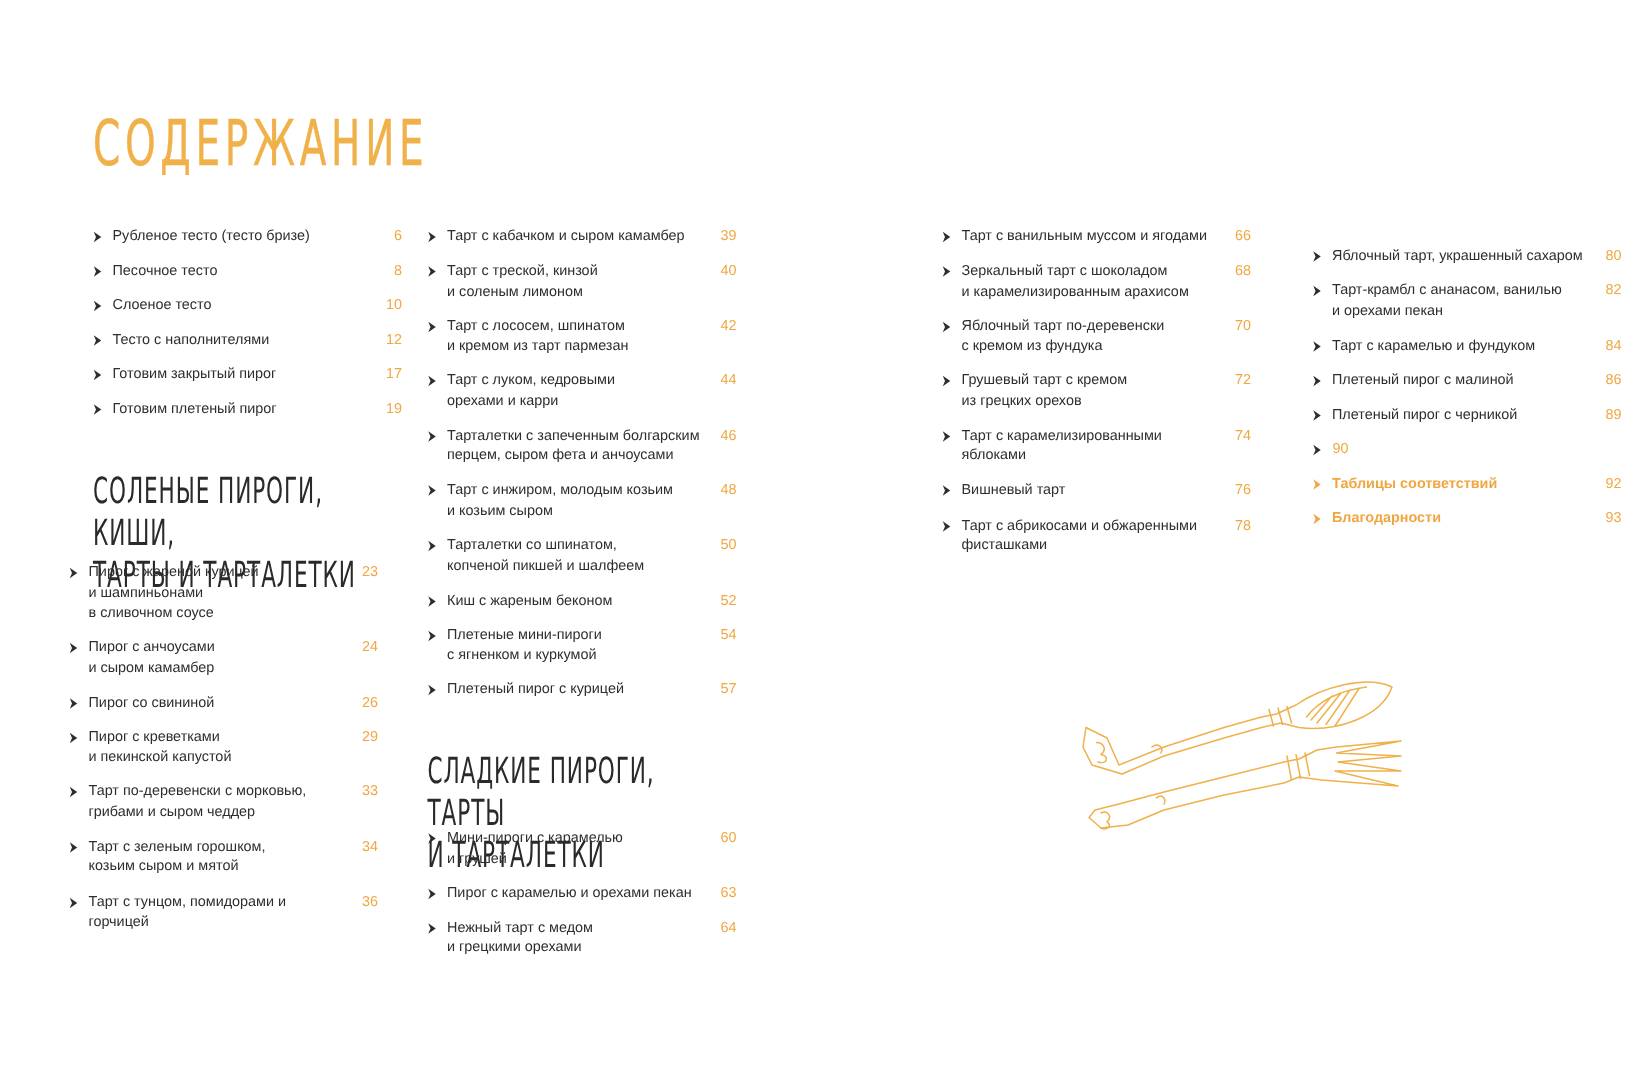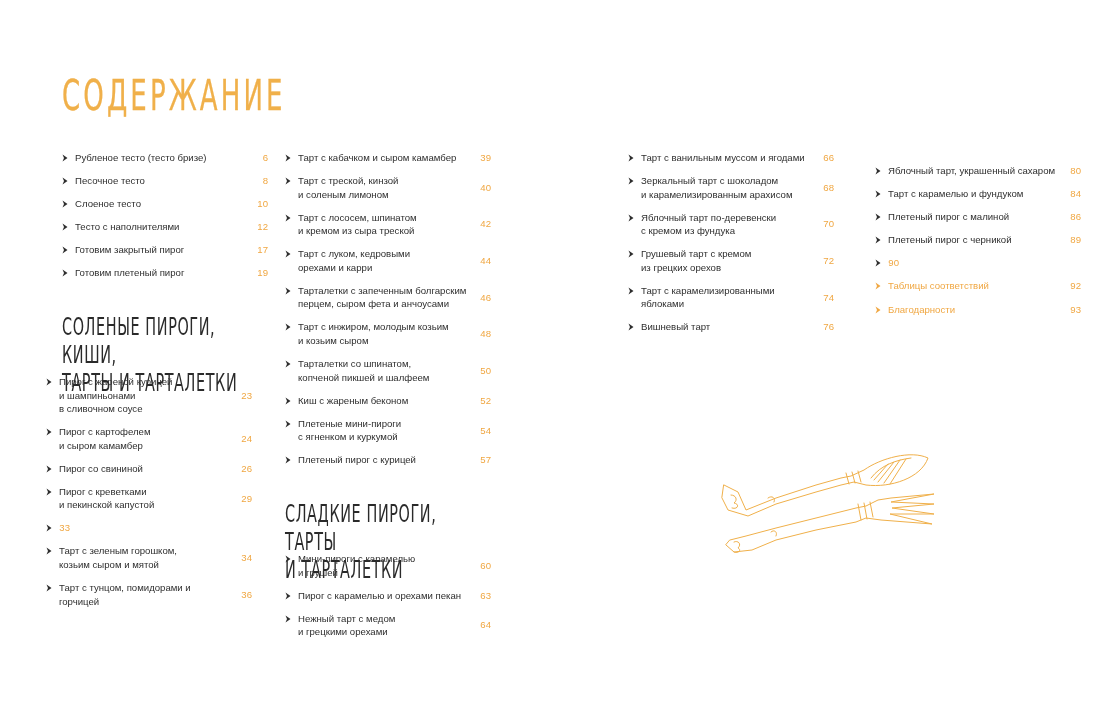--- a/index.html
+++ b/index.html
@@ -15,33 +15,33 @@
     line-height: 48px;
   }
 
   .column { position: absolute; width: 206px; }
   .col-1 { left: 62px; top: 151px; }
   .col-2 { left: 285px; top: 151px; }
   .col-3 { left: 628px; top: 151px; }
   .col-4 { left: 875px; top: 151px; margin-top: 13px; }
 
   .toc-item {
-    position: relative; display: flex; align-items: center;
+    position: relative; display: flex; align-items: flex-start;
     font-size: 9.6px; line-height: 13.5px; margin-bottom: 9.6px;
     color: #2e2e2e;
   }
   .toc-item .arrow {
     position: absolute; left: 0; top: 3px; width: 6px; height: 8px;
   }
   .toc-item .arrow svg { display: block; }
   .toc-item .label { padding-left: 13px; flex: 1; white-space: pre-line; }
   .toc-item .page {
     width: 24px; text-align: right; color: #f0a742; font-size: 9.6px;
   }
-  .toc-item.accent .label { color: #f0a742; font-weight: normal; }
+  .toc-item.accent .label { color: #f0a742; font-weight: bold; }
 
   .section-heading {
     font-family: "DejaVu Sans", sans-serif; font-weight: normal;
     font-size: 24px; line-height: 28px; color: #2a2a2a;
     transform: scaleX(0.6); transform-origin: left top;
     width: 340px; letter-spacing: 1px; white-space: pre-line;
   }
   .heading-1 { position: absolute; left: 62px; top: 313px; }
   .heading-2 { position: absolute; left: 285px; top: 500px; }
 
@@ -125,21 +125,21 @@
 и шампиньонами
 в сливочном соусе</span>
       <span class="page">23</span>
     </div>
     <div class="toc-item">
       <span class="arrow">
         <svg width="6" height="8" viewBox="0 0 6 8">
           <path d="M0.5 0.5 L5.5 4 L0.5 7.5 L2 4 Z" fill="#2e2e2e"></path>
         </svg>
       </span>
-      <span class="label">Пирог с картофелем
+      <span class="label">Пирог с анчоусами
 и сыром камамбер</span>
       <span class="page">24</span>
     </div>
     <div class="toc-item">
       <span class="arrow">
         <svg width="6" height="8" viewBox="0 0 6 8">
           <path d="M0.5 0.5 L5.5 4 L0.5 7.5 L2 4 Z" fill="#2e2e2e"></path>
         </svg>
       </span>
       <span class="label">Пирог со свининой</span>
@@ -154,20 +154,22 @@
       <span class="label">Пирог с креветками
 и пекинской капустой</span>
       <span class="page">29</span>
     </div>
     <div class="toc-item">
       <span class="arrow">
         <svg width="6" height="8" viewBox="0 0 6 8">
           <path d="M0.5 0.5 L5.5 4 L0.5 7.5 L2 4 Z" fill="#2e2e2e"></path>
         </svg>
       </span>
+      <span class="label">Тарт по-деревенски с морковью,
+грибами и сыром чеддер</span>
       <span class="page">33</span>
     </div>
     <div class="toc-item">
       <span class="arrow">
         <svg width="6" height="8" viewBox="0 0 6 8">
           <path d="M0.5 0.5 L5.5 4 L0.5 7.5 L2 4 Z" fill="#2e2e2e"></path>
         </svg>
       </span>
       <span class="label">Тарт с зеленым горошком,
 козьим сыром и мятой</span>
@@ -204,21 +206,21 @@
 и соленым лимоном</span>
       <span class="page">40</span>
     </div>
     <div class="toc-item">
       <span class="arrow">
         <svg width="6" height="8" viewBox="0 0 6 8">
           <path d="M0.5 0.5 L5.5 4 L0.5 7.5 L2 4 Z" fill="#2e2e2e"></path>
         </svg>
       </span>
       <span class="label">Тарт с лососем, шпинатом
-и кремом из сыра треской</span>
+и кремом из тарт пармезан</span>
       <span class="page">42</span>
     </div>
     <div class="toc-item">
       <span class="arrow">
         <svg width="6" height="8" viewBox="0 0 6 8">
           <path d="M0.5 0.5 L5.5 4 L0.5 7.5 L2 4 Z" fill="#2e2e2e"></path>
         </svg>
       </span>
       <span class="label">Тарт с луком, кедровыми
 орехами и карри</span>
@@ -368,31 +370,51 @@
     </div>
     <div class="toc-item">
       <span class="arrow">
         <svg width="6" height="8" viewBox="0 0 6 8">
           <path d="M0.5 0.5 L5.5 4 L0.5 7.5 L2 4 Z" fill="#2e2e2e"></path>
         </svg>
       </span>
       <span class="label">Вишневый тарт</span>
       <span class="page">76</span>
     </div>
+    <div class="toc-item">
+      <span class="arrow">
+        <svg width="6" height="8" viewBox="0 0 6 8">
+          <path d="M0.5 0.5 L5.5 4 L0.5 7.5 L2 4 Z" fill="#2e2e2e"></path>
+        </svg>
+      </span>
+      <span class="label">Тарт с абрикосами и обжаренными
+фисташками</span>
+      <span class="page">78</span>
+    </div>
   </div>
 
 <div class="column col-4" id="col4">
     <div class="toc-item">
       <span class="arrow">
         <svg width="6" height="8" viewBox="0 0 6 8">
           <path d="M0.5 0.5 L5.5 4 L0.5 7.5 L2 4 Z" fill="#2e2e2e"></path>
         </svg>
       </span>
       <span class="label">Яблочный тарт, украшенный сахаром</span>
       <span class="page">80</span>
+    </div>
+    <div class="toc-item">
+      <span class="arrow">
+        <svg width="6" height="8" viewBox="0 0 6 8">
+          <path d="M0.5 0.5 L5.5 4 L0.5 7.5 L2 4 Z" fill="#2e2e2e"></path>
+        </svg>
+      </span>
+      <span class="label">Тарт-крамбл с ананасом, ванилью
+и орехами пекан</span>
+      <span class="page">82</span>
     </div>
     <div class="toc-item">
       <span class="arrow">
         <svg width="6" height="8" viewBox="0 0 6 8">
           <path d="M0.5 0.5 L5.5 4 L0.5 7.5 L2 4 Z" fill="#2e2e2e"></path>
         </svg>
       </span>
       <span class="label">Тарт с карамелью и фундуком</span>
       <span class="page">84</span>
     </div>

